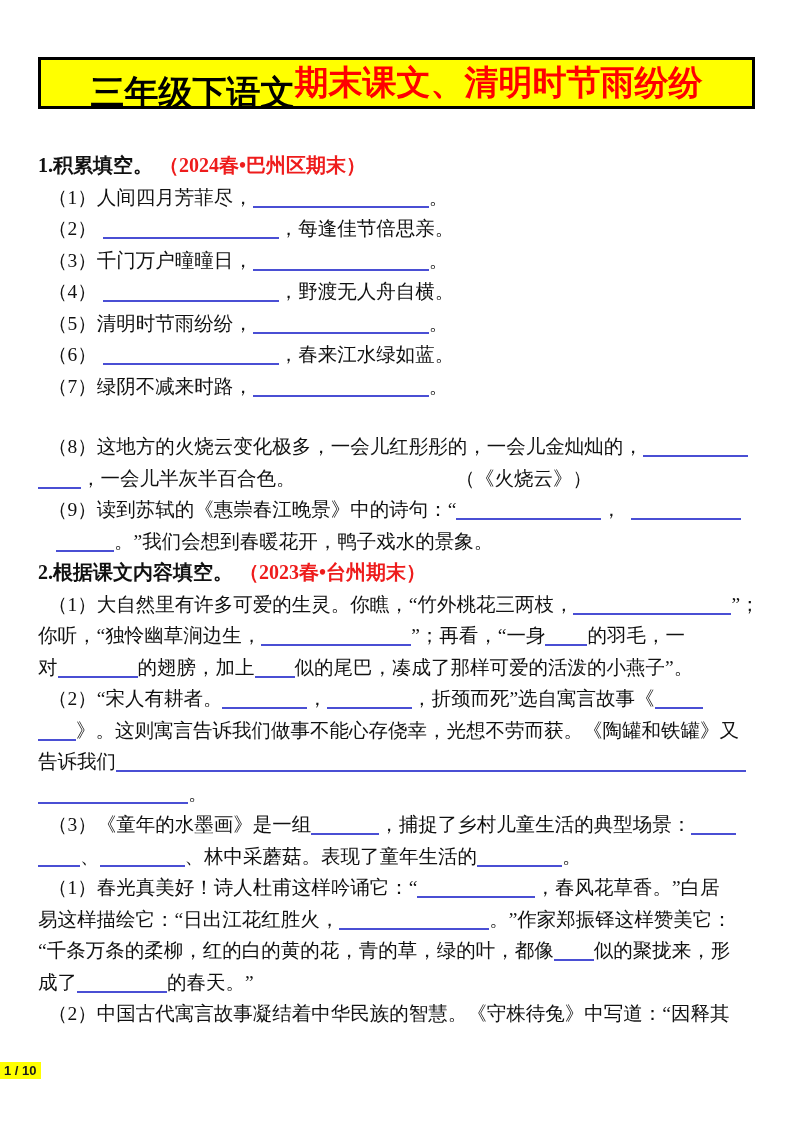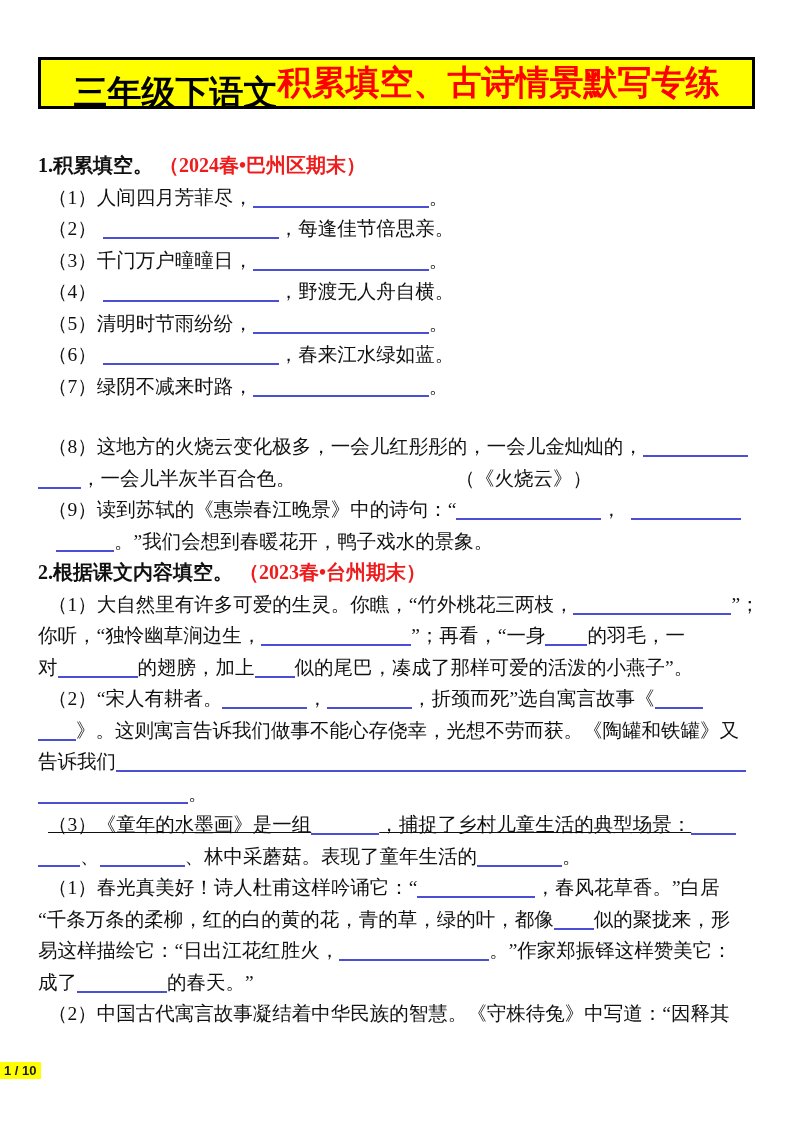--- a/index.html
+++ b/index.html
@@ -49,21 +49,21 @@
     font-family:"Liberation Sans","DejaVu Sans",sans-serif;
   }
 </style>
 </head>
 <body>
 
 <div class="page">
 
   <div class="banner">
     <span class="t-black">三年级下语文</span>
-      <span class="t-red">积累填空、古诗情景默写专练</span>
+      <span class="t-red">期末课文、清明时节雨纷纷</span>
   </div>
 
 
   <div class="content">
       <div class="row heading"><span class="h-label">1.积累填空。</span><span class="h-source">（2024春•巴州区期末）</span></div>
       <div class="row" style="padding-left: 10px;"><span class="t">（1）人间四月芳菲尽，</span><span class="blank" style="width: 176px;"></span><span class="t">。</span></div>
       <div class="row" style="padding-left: 10px;"><span class="t">（2）</span><span class="sp" style="width: 6px;"></span><span class="blank" style="width: 176px;"></span><span class="t">，每逢佳节倍思亲。</span></div>
       <div class="row" style="padding-left: 10px;"><span class="t">（3）千门万户曈曈日，</span><span class="blank" style="width: 176px;"></span><span class="t">。</span></div>
       <div class="row" style="padding-left: 10px;"><span class="t">（4）</span><span class="sp" style="width: 6px;"></span><span class="blank" style="width: 176px;"></span><span class="t">，野渡无人舟自横。</span></div>
       <div class="row" style="padding-left: 10px;"><span class="t">（5）清明时节雨纷纷，</span><span class="blank" style="width: 176px;"></span><span class="t">。</span></div>
@@ -74,25 +74,25 @@
       <div class="row" style="padding-left: 10px;"><span class="t">（9）读到苏轼的《惠崇春江晚景》中的诗句：“</span><span class="blank" style="width: 145px;"></span><span class="t">，</span><span class="sp" style="width: 10px;"></span><span class="blank" style="width: 110px;"></span></div>
       <div class="row"><span class="sp" style="width: 18px;"></span><span class="blank" style="width: 58px;"></span><span class="t">。”我们会想到春暖花开，鸭子戏水的景象。</span></div>
       <div class="row heading"><span class="h-label">2.根据课文内容填空。</span><span class="h-source">（2023春•台州期末）</span></div>
       <div class="row" style="padding-left: 10px;"><span class="t">（1）大自然里有许多可爱的生灵。你瞧，“竹外桃花三两枝，</span><span class="blank" style="width: 158px;"></span><span class="t">”；</span></div>
       <div class="row"><span class="t">你听，“独怜幽草涧边生，</span><span class="blank" style="width: 150px;"></span><span class="t">”；再看，“一身</span><span class="blank" style="width: 42px;"></span><span class="t">的羽毛，一</span></div>
       <div class="row"><span class="t">对</span><span class="blank" style="width: 80px;"></span><span class="t">的翅膀，加上</span><span class="blank" style="width: 40px;"></span><span class="t">似的尾巴，凑成了那样可爱的活泼的小燕子”。</span></div>
       <div class="row" style="padding-left: 10px;"><span class="t">（2）“宋人有耕者。</span><span class="blank" style="width: 85px;"></span><span class="t">，</span><span class="blank" style="width: 85px;"></span><span class="t">，折颈而死”选自寓言故事《</span><span class="blank" style="width: 48px;"></span></div>
       <div class="row"><span class="blank" style="width: 38px;"></span><span class="t">》。这则寓言告诉我们做事不能心存侥幸，光想不劳而获。《陶罐和铁罐》又</span></div>
       <div class="row"><span class="t">告诉我们</span><span class="blank" style="width: 630px;"></span></div>
       <div class="row"><span class="blank" style="width: 150px;"></span><span class="t">。</span></div>
-      <div class="row" style="padding-left: 10px; text-decoration: underline;"><span class="t">（3）《童年的水墨画》是一组</span><span class="blank" style="width: 68px;"></span><span class="t">，捕捉了乡村儿童生活的典型场景：</span><span class="blank" style="width: 45px;"></span></div>
+      <div class="row" style="padding-left: 10px;"><span class="t">（3）《童年的水墨画》是一组</span><span class="blank" style="width: 68px;"></span><span class="t">，捕捉了乡村儿童生活的典型场景：</span><span class="blank" style="width: 45px;"></span></div>
       <div class="row"><span class="blank" style="width: 42px;"></span><span class="t">、</span><span class="blank" style="width: 85px;"></span><span class="t">、林中采蘑菇。表现了童年生活的</span><span class="blank" style="width: 85px;"></span><span class="t">。</span></div>
       <div class="row" style="padding-left: 10px;"><span class="t">（1）春光真美好！诗人杜甫这样吟诵它：“</span><span class="blank" style="width: 118px;"></span><span class="t">，春风花草香。”白居</span></div>
+      <div class="row"><span class="t">易这样描绘它：“日出江花红胜火，</span><span class="blank" style="width: 150px;"></span><span class="t">。”作家郑振铎这样赞美它：</span></div>
       <div class="row"><span class="t">“千条万条的柔柳，红的白的黄的花，青的草，绿的叶，都像</span><span class="blank" style="width: 40px;"></span><span class="t">似的聚拢来，形</span></div>
-      <div class="row"><span class="t">易这样描绘它：“日出江花红胜火，</span><span class="blank" style="width: 150px;"></span><span class="t">。”作家郑振铎这样赞美它：</span></div>
       <div class="row"><span class="t">成了</span><span class="blank" style="width: 90px;"></span><span class="t">的春天。”</span></div>
       <div class="row" style="padding-left: 10px;"><span class="t">（2）中国古代寓言故事凝结着中华民族的智慧。《守株待兔》中写道：“因释其</span></div>
     </div>
 
   <div class="footer">
     <span class="pagenum">1 / 10</span>
   </div>
 
 </div>
 

